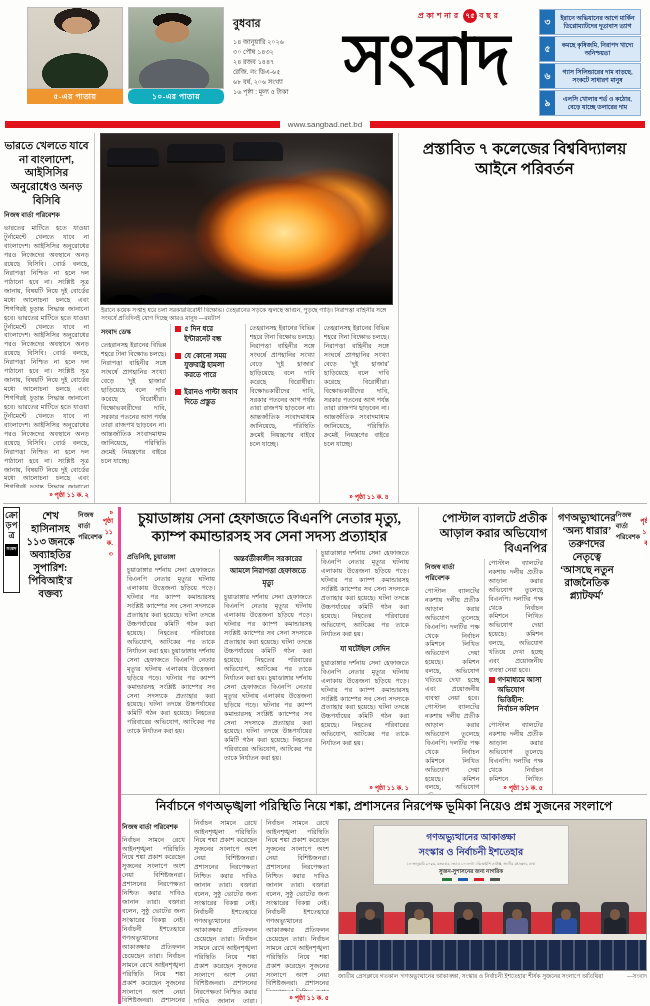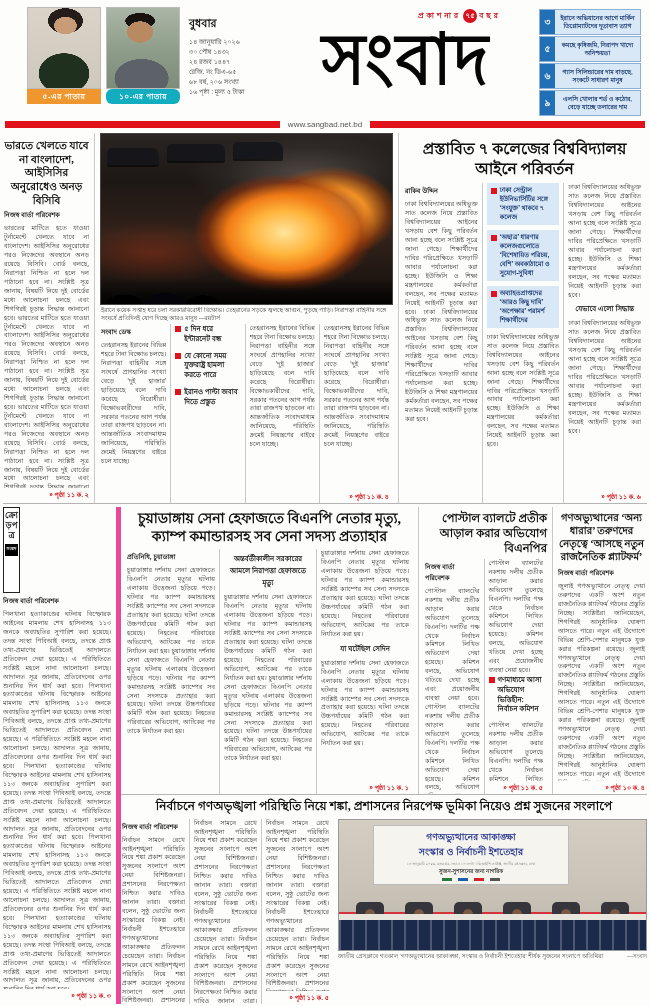--- a/index.html
+++ b/index.html
@@ -4,21 +4,21 @@
 <style>
   * { margin:0; padding:0; box-sizing:border-box; }
   html,body { background:#e8e8e8; }
   body { font-family:"Liberation Sans", sans-serif; }
   .page { width:650px; height:1006px; background:#fdfdfb; margin:0 auto; overflow:hidden;
           color:#222; position:relative; padding:0 3px; }
 
   
   .masthead { height:118px; display:flex; align-items:flex-start; padding:7px 6px 0 24px; }
   .mh-photos { display:flex; gap:5px; }
-  .teaser { width:74px; }
+  .teaser { width:96px; }
   .ph { height:82px; border:1px solid #bbb; }
   .ph-woman { background:
       radial-gradient(ellipse 26% 18% at 52% 22%, #c99c78 60%, rgba(0,0,0,0) 61%),
       radial-gradient(ellipse 40% 26% at 52% 16%, #241d1a 60%, rgba(0,0,0,0) 61%),
       radial-gradient(ellipse 58% 42% at 50% 82%, #20301f 60%, rgba(0,0,0,0) 61%),
       linear-gradient(180deg,#dad3c8 0%,#cfc8bc 100%); }
   .ph-man { background:
       radial-gradient(ellipse 30% 22% at 46% 30%, #b98a62 60%, rgba(0,0,0,0) 61%),
       radial-gradient(ellipse 34% 16% at 46% 16%, #17120e 60%, rgba(0,0,0,0) 61%),
       radial-gradient(ellipse 62% 40% at 48% 88%, #5d6168 60%, rgba(0,0,0,0) 61%),
@@ -89,51 +89,51 @@
   .car.c2 { left:66px; width:58px; top:10px; }
   .car.c3 { left:132px; width:50px; top:8px; }
   .crowd { position:absolute; bottom:0; left:0; width:100%; height:26px;
     background:radial-gradient(ellipse 10% 60% at 8% 100%, #000 60%, rgba(0,0,0,0) 61%),
                radial-gradient(ellipse 12% 70% at 22% 100%, #05040a 60%, rgba(0,0,0,0) 61%),
                radial-gradient(ellipse 9% 55% at 35% 100%, #000 60%, rgba(0,0,0,0) 61%),
                linear-gradient(0deg, rgba(0,0,0,.85) 0%, rgba(0,0,0,0) 100%); }
   .caption { font-size:5.9px; color:#333; line-height:1.35; margin:2px 1px; height:15px; overflow:hidden; }
   .iran .hl { font-size:15px; margin:2px 0 4px; }
   .cols4 { flex:1; }
-  .colleges { flex:1; display:flex; flex-direction:column; padding:0 2px 0 5px; overflow:hidden;justify-content:space-between; }
+  .colleges { flex:1; display:flex; flex-direction:row; padding:0 2px 0 5px; overflow:hidden;justify-content:space-between; }
   .colleges .hl { font-size:15.5px; margin:6px 0 4px; }
 
   
   .lowerrow { display:flex; height:500px; padding-top:3px; }
-  .leftrail { width:118px; border-right:5px solid #ec4899; padding:0 5px 2px 0;
-              display:flex; flex-direction:column; overflow:hidden; }
+  .leftrail { width:118px; border-right:3px solid #ec4899; padding:0 5px 2px 0;
+              display:flex; flex-direction:row; overflow:hidden; }
   .railtop { display:flex; gap:3px; }
   .stamp { width:17px; border:1.5px solid #222; background:#fff; padding:2px 1px;
            font-size:8.5px; font-weight:bold; color:#111; text-align:center;
            word-break:break-all; line-height:1.2; height:86px; }
   .stamp .mini { margin-top:3px; background:#000; color:#fff; font-size:4px; height:12px;
                  display:flex; align-items:center; justify-content:center; }
   .railhead { flex:1; }
   .leftrail .hl { font-size:10px; margin-top:2px; }
   .rightarea { flex:1; display:flex; flex-direction:column; min-width:0; }
   .midband { height:288px; display:flex; border-bottom:1px solid #b5b5b5; }
   .chuadanga { width:298px; padding:0 5px; border-right:1px solid #c9c9c9;
                display:flex; flex-direction:column; overflow:hidden; }
   .chuadanga .hl { font-size:14px; margin:3px 0 3px; }
   .postal { width:134px; padding:0 5px; border-right:1px solid #c9c9c9;
             display:flex; flex-direction:column; overflow:hidden; }
   .postal .hl { font-size:11.5px; margin:4px 0 3px;text-align:right; }
-  .platform { flex:1; padding:0 2px 0 5px; display:flex; flex-direction:column; overflow:hidden; }
+  .platform { flex:1; padding:0 2px 0 5px; display:flex; overflow:hidden; }
   .platform .hl { font-size:10px; margin:4px 0 2px; }
   .bottomband { flex:1; display:flex; flex-direction:column; padding-top:2px; overflow:hidden; }
   .bottomband .hl { font-size:12px; margin:2px 4px 4px; }
   .bb-row { flex:1; display:flex; min-height:0; }
   .bb-text { width:212px; display:flex; min-width:0; }
   .sujanphoto { flex:1; margin-left:5px; display:flex; flex-direction:column; overflow:hidden; }
-  .sp-img { height:132px; position:relative; background:linear-gradient(180deg,#d3cdc2 0%,#c8c2b6 58%,#b9b2a6 100%);
+  .sp-img { height:152px; position:relative; background:linear-gradient(180deg,#d3cdc2 0%,#c8c2b6 58%,#b9b2a6 100%);
             border:1px solid #999; overflow:hidden; }
   .banner { position:absolute; top:5px; left:11%; width:64%; background:#f6f4ef; border:1px solid #bbb;
             text-align:center; padding:4px 2px 3px; }
   .banner .b1 { font-size:9px; font-weight:bold; color:#2b3990; }
   .banner .b2 { font-size:9.5px; font-weight:bold; color:#2b3990; }
   .banner .bm { font-size:3.6px; color:#666; margin-top:2px; line-height:1.5; }
   .banner .bo { font-size:5.5px; font-weight:bold; color:#333; margin-top:1px; }
   .logostrip { display:flex; justify-content:center; gap:6px; margin-top:2px; }
   .logostrip i { width:10px; height:3px; display:block; }
   .redband { position:absolute; left:0; right:0; top:92px; height:22px; background:#d6202a; opacity:.88; }
@@ -297,20 +297,21 @@
   </section>
 
   <section class="lowerrow">
 
     <aside class="leftrail">
       <div class="railtop">
         <div class="stamp">
           <span>ক্রোড়পত্র</span>
           <div class="mini">সংবাদ</div>
         </div>
+        <h3 class="hl railhead">শেখ হাসিনাসহ ১১৩ জনকে অব্যাহতির সুপারিশ: পিবিআই’র বক্তব্য</h3>
       </div>
       <div class="byline">নিজস্ব বার্তা পরিবেশক</div>
       <div class="body flexfill">পিলখানা হত্যাকাণ্ডের ঘটনায় বিস্ফোরক আইনের মামলায় শেখ হাসিনাসহ ১১৩ জনকে অব্যাহতির সুপারিশ করা হয়েছে। তদন্ত সংস্থা পিবিআই বলছে, তদন্তে প্রাপ্ত তথ্য-প্রমাণের ভিত্তিতেই আদালতে প্রতিবেদন দেয়া হয়েছে। এ পরিস্থিতিতে সংশ্লিষ্ট মহলে নানা আলোচনা চলছে। আদালত সূত্র জানায়, প্রতিবেদনের ওপর শুনানির দিন ধার্য করা হবে। পিলখানা হত্যাকাণ্ডের ঘটনায় বিস্ফোরক আইনের মামলায় শেখ হাসিনাসহ ১১৩ জনকে অব্যাহতির সুপারিশ করা হয়েছে। তদন্ত সংস্থা পিবিআই বলছে, তদন্তে প্রাপ্ত তথ্য-প্রমাণের ভিত্তিতেই আদালতে প্রতিবেদন দেয়া হয়েছে। এ পরিস্থিতিতে সংশ্লিষ্ট মহলে নানা আলোচনা চলছে। আদালত সূত্র জানায়, প্রতিবেদনের ওপর শুনানির দিন ধার্য করা হবে। পিলখানা হত্যাকাণ্ডের ঘটনায় বিস্ফোরক আইনের মামলায় শেখ হাসিনাসহ ১১৩ জনকে অব্যাহতির সুপারিশ করা হয়েছে। তদন্ত সংস্থা পিবিআই বলছে, তদন্তে প্রাপ্ত তথ্য-প্রমাণের ভিত্তিতেই আদালতে প্রতিবেদন দেয়া হয়েছে। এ পরিস্থিতিতে সংশ্লিষ্ট মহলে নানা আলোচনা চলছে। আদালত সূত্র জানায়, প্রতিবেদনের ওপর শুনানির দিন ধার্য করা হবে। পিলখানা হত্যাকাণ্ডের ঘটনায় বিস্ফোরক আইনের মামলায় শেখ হাসিনাসহ ১১৩ জনকে অব্যাহতির সুপারিশ করা হয়েছে। তদন্ত সংস্থা পিবিআই বলছে, তদন্তে প্রাপ্ত তথ্য-প্রমাণের ভিত্তিতেই আদালতে প্রতিবেদন দেয়া হয়েছে। এ পরিস্থিতিতে সংশ্লিষ্ট মহলে নানা আলোচনা চলছে। আদালত সূত্র জানায়, প্রতিবেদনের ওপর শুনানির দিন ধার্য করা হবে। পিলখানা হত্যাকাণ্ডের ঘটনায় বিস্ফোরক আইনের মামলায় শেখ হাসিনাসহ ১১৩ জনকে অব্যাহতির সুপারিশ করা হয়েছে। তদন্ত সংস্থা পিবিআই বলছে, তদন্তে প্রাপ্ত তথ্য-প্রমাণের ভিত্তিতেই আদালতে প্রতিবেদন দেয়া হয়েছে। এ পরিস্থিতিতে সংশ্লিষ্ট মহলে নানা আলোচনা চলছে। আদালত সূত্র জানায়, প্রতিবেদনের ওপর শুনানির দিন ধার্য করা হবে। </div>
       <div class="jump">» পৃষ্ঠা ১১ ক. ৩</div>
     </aside>
 
     <div class="rightarea">
 
       <div class="midband">
 

